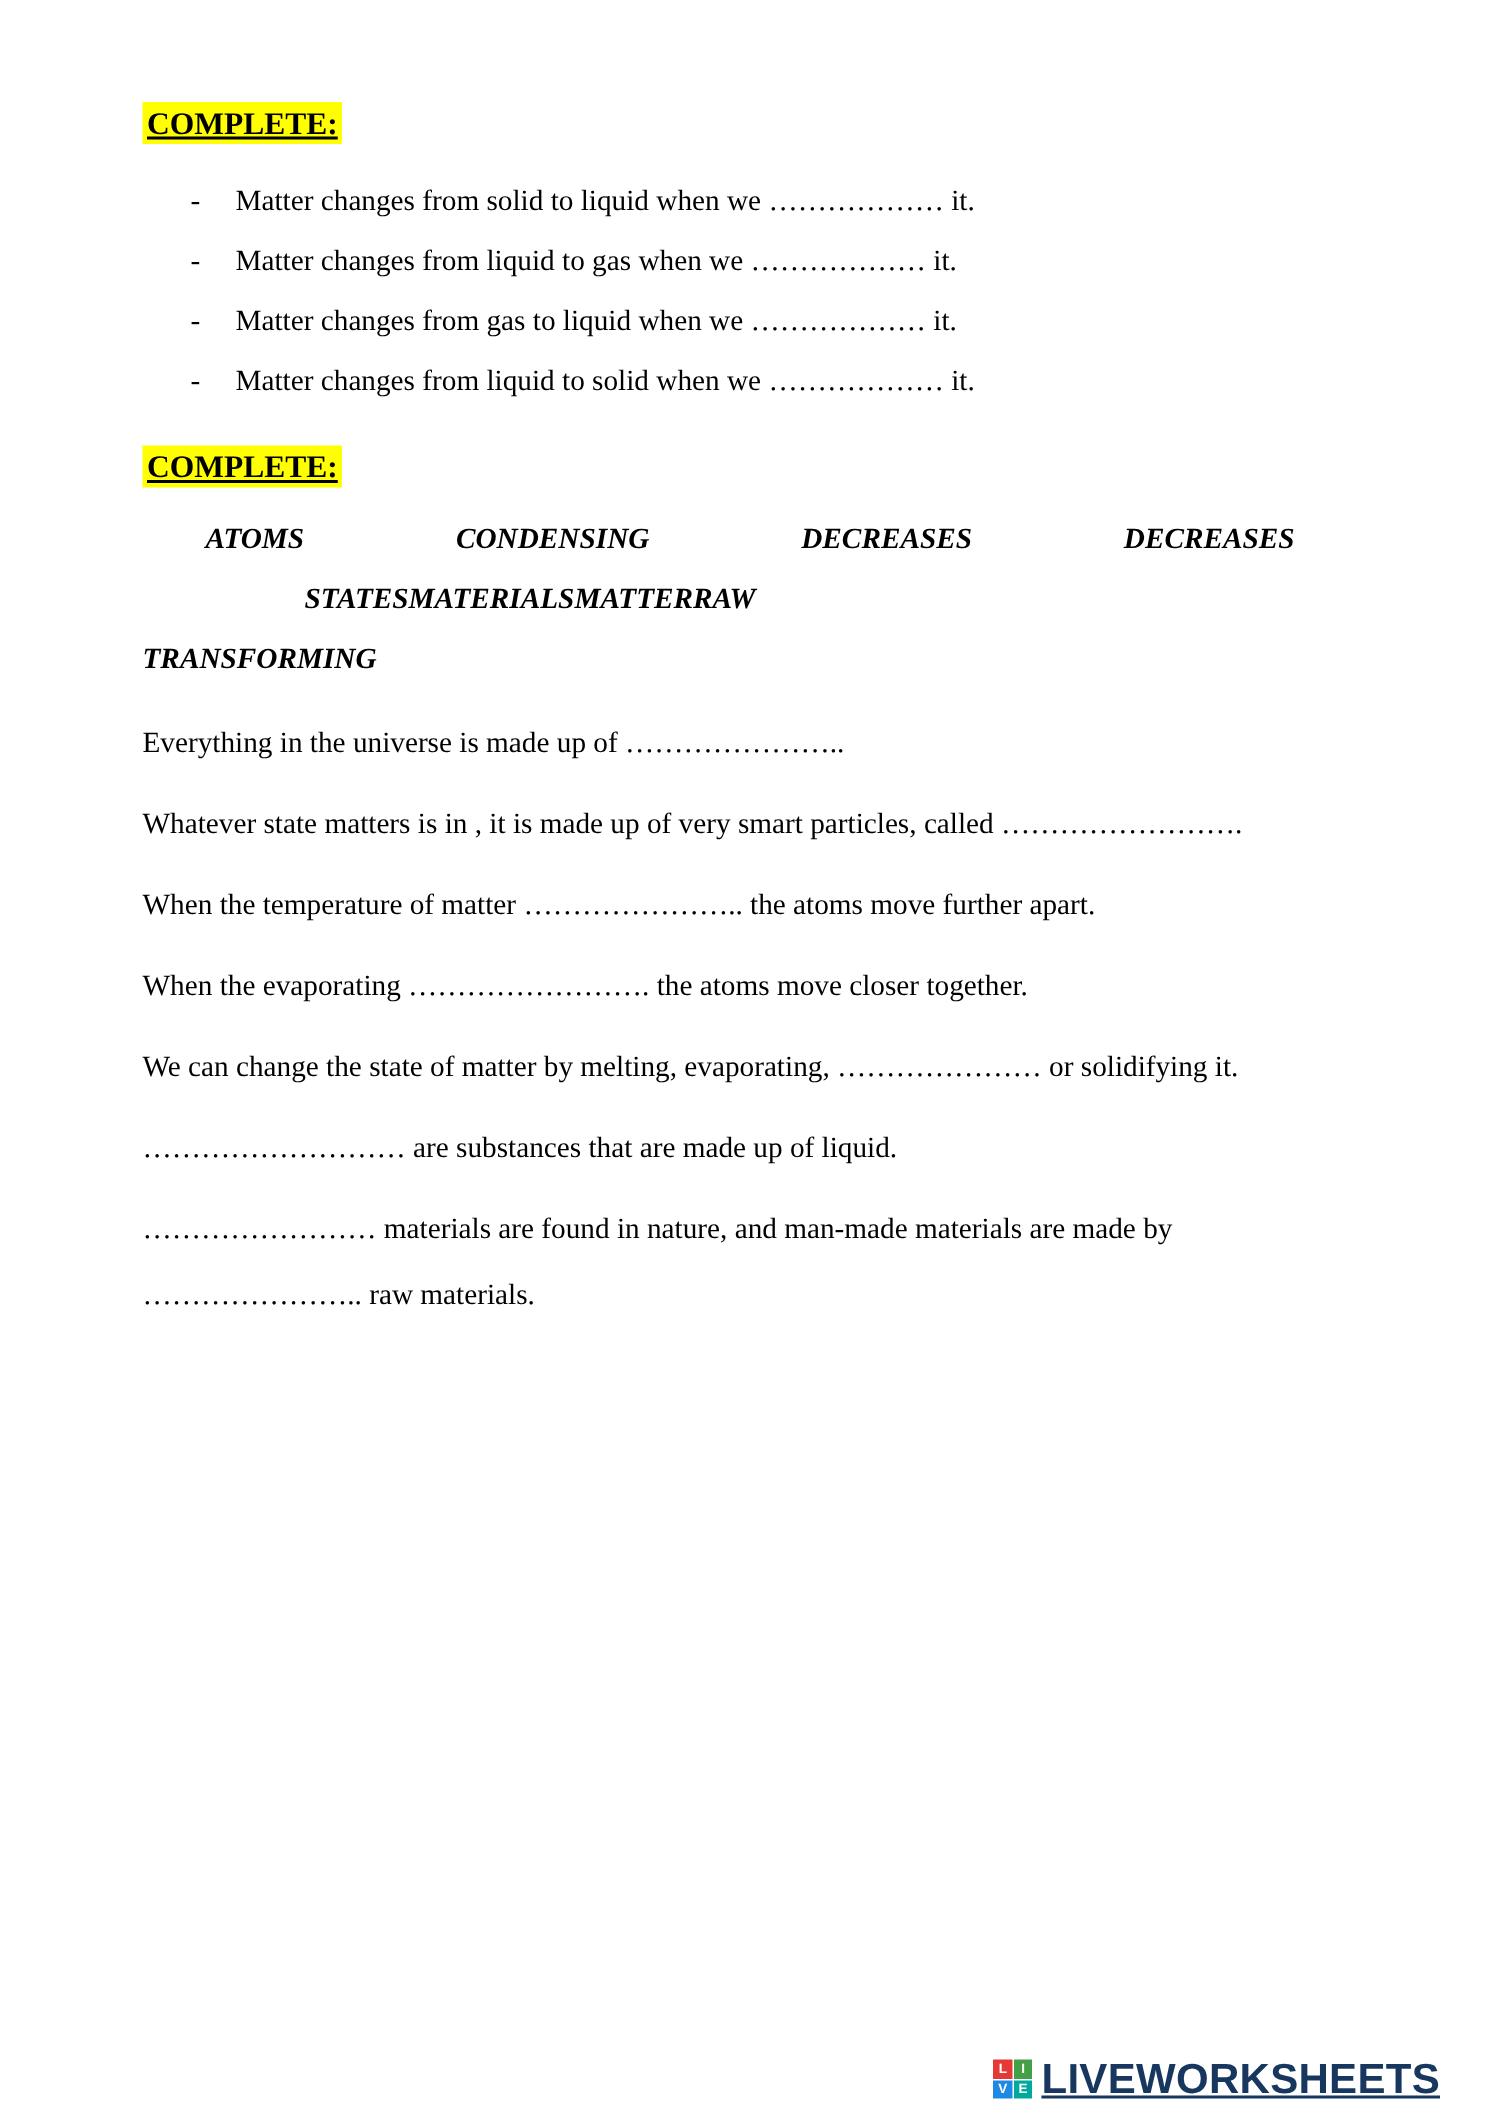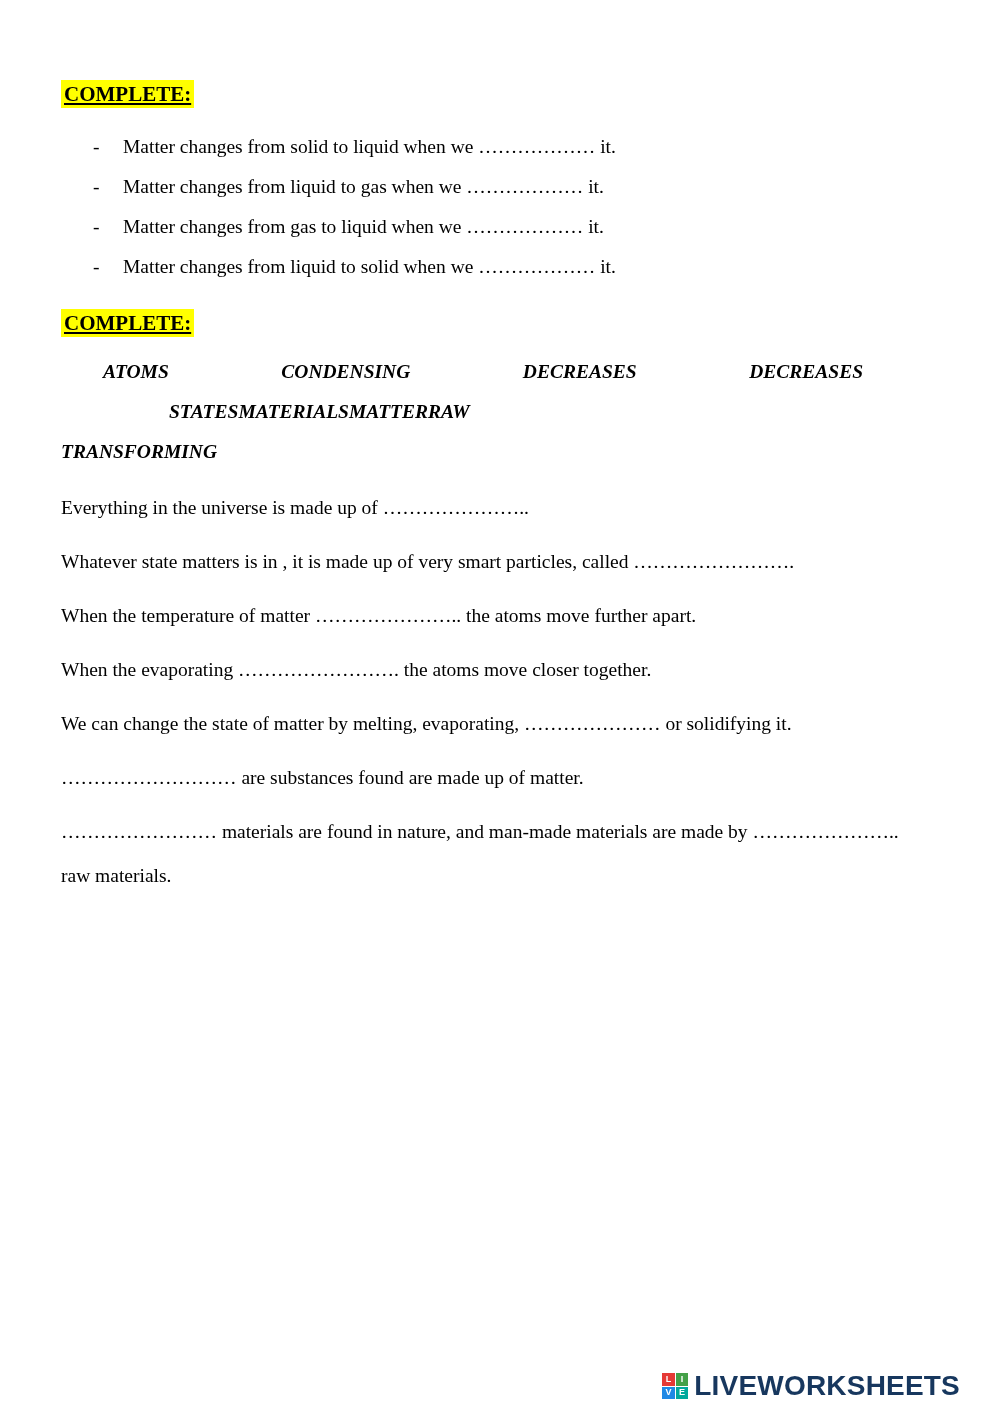--- a/index.html
+++ b/index.html
@@ -5,21 +5,21 @@
   * { margin: 0; padding: 0; box-sizing: border-box; }
   html, body { background: #ffffff; }
   body {
     width: 1000px;
     height: 1414px;
     position: relative;
     font-family: "Liberation Serif", serif;
     color: #000000;
     overflow: hidden;
   }
-  .content { padding: 70px 95px 0 61px; margin-top: 12px; }
+  .content { padding: 70px 95px 0 95px; }
 
   .section-heading { font-size: 21px; font-weight: bold; margin-bottom: 16px; }
   .section-heading .hl { text-decoration: underline; padding: 2px 3px; }
   .section2-heading { margin-top: 10px; }
 
   .dash-list { list-style: none; margin: 20px 0 24px 32px; }
   .dash-list li { display: flex; font-size: 19.5px; line-height: 40px; }
   .dash-list .dash { width: 30px; flex: 0 0 30px; }
 
   .word-bank { font-weight: bold; font-size: 19.5px; margin-top: 14px; }
@@ -44,21 +44,21 @@
     width: 26px; height: 26px;
     display: grid;
     grid-template-columns: 1fr 1fr;
     grid-template-rows: 1fr 1fr;
     gap: 1px;
   }
   .logo-tile {
     display: flex; align-items: center; justify-content: center;
     color: #ffffff; font-size: 9px; font-weight: bold; line-height: 1;
   }
-  .brand { font-size: 28px; font-weight: bold; letter-spacing: 0.2px; }
+  .brand { font-size: 28px; font-weight: bold; letter-spacing: 0.2px; text-decoration: underline; }
 </style>
 </head>
 <body>
 
 <div class="content">
 
   <div class="section-heading">
     <span class="hl" style="background: rgb(255, 255, 0);">COMPLETE:</span>
   </div>
 
@@ -102,21 +102,21 @@
       <span>TRANSFORMING</span>
     </div>
   </div>
 
   <div class="paragraphs">
     <p>Everything in the universe is made up of …………………..</p>
     <p>Whatever state matters is in , it is made up of very smart particles, called …………………….</p>
     <p>When the temperature of matter ………………….. the atoms move further apart.</p>
     <p>When the evaporating ……………………. the atoms move closer together.</p>
     <p>We can change the state of matter by melting, evaporating, ………………… or solidifying it.</p>
-    <p>……………………… are substances found are made up of matter.</p>
+    <p>……………………… are substances that are made up of liquid.</p>
     <p>…………………… materials are found in nature, and man-made materials are made by ………………….. raw materials.</p>
   </div>
 
 </div>
 
 <div class="footer">
   <span class="logo-grid">
     <span class="logo-tile" style="background: rgb(229, 57, 53);">L</span>
     <span class="logo-tile" style="background: rgb(67, 160, 71);">I</span>
     <span class="logo-tile" style="background: rgb(30, 136, 229);">V</span>

